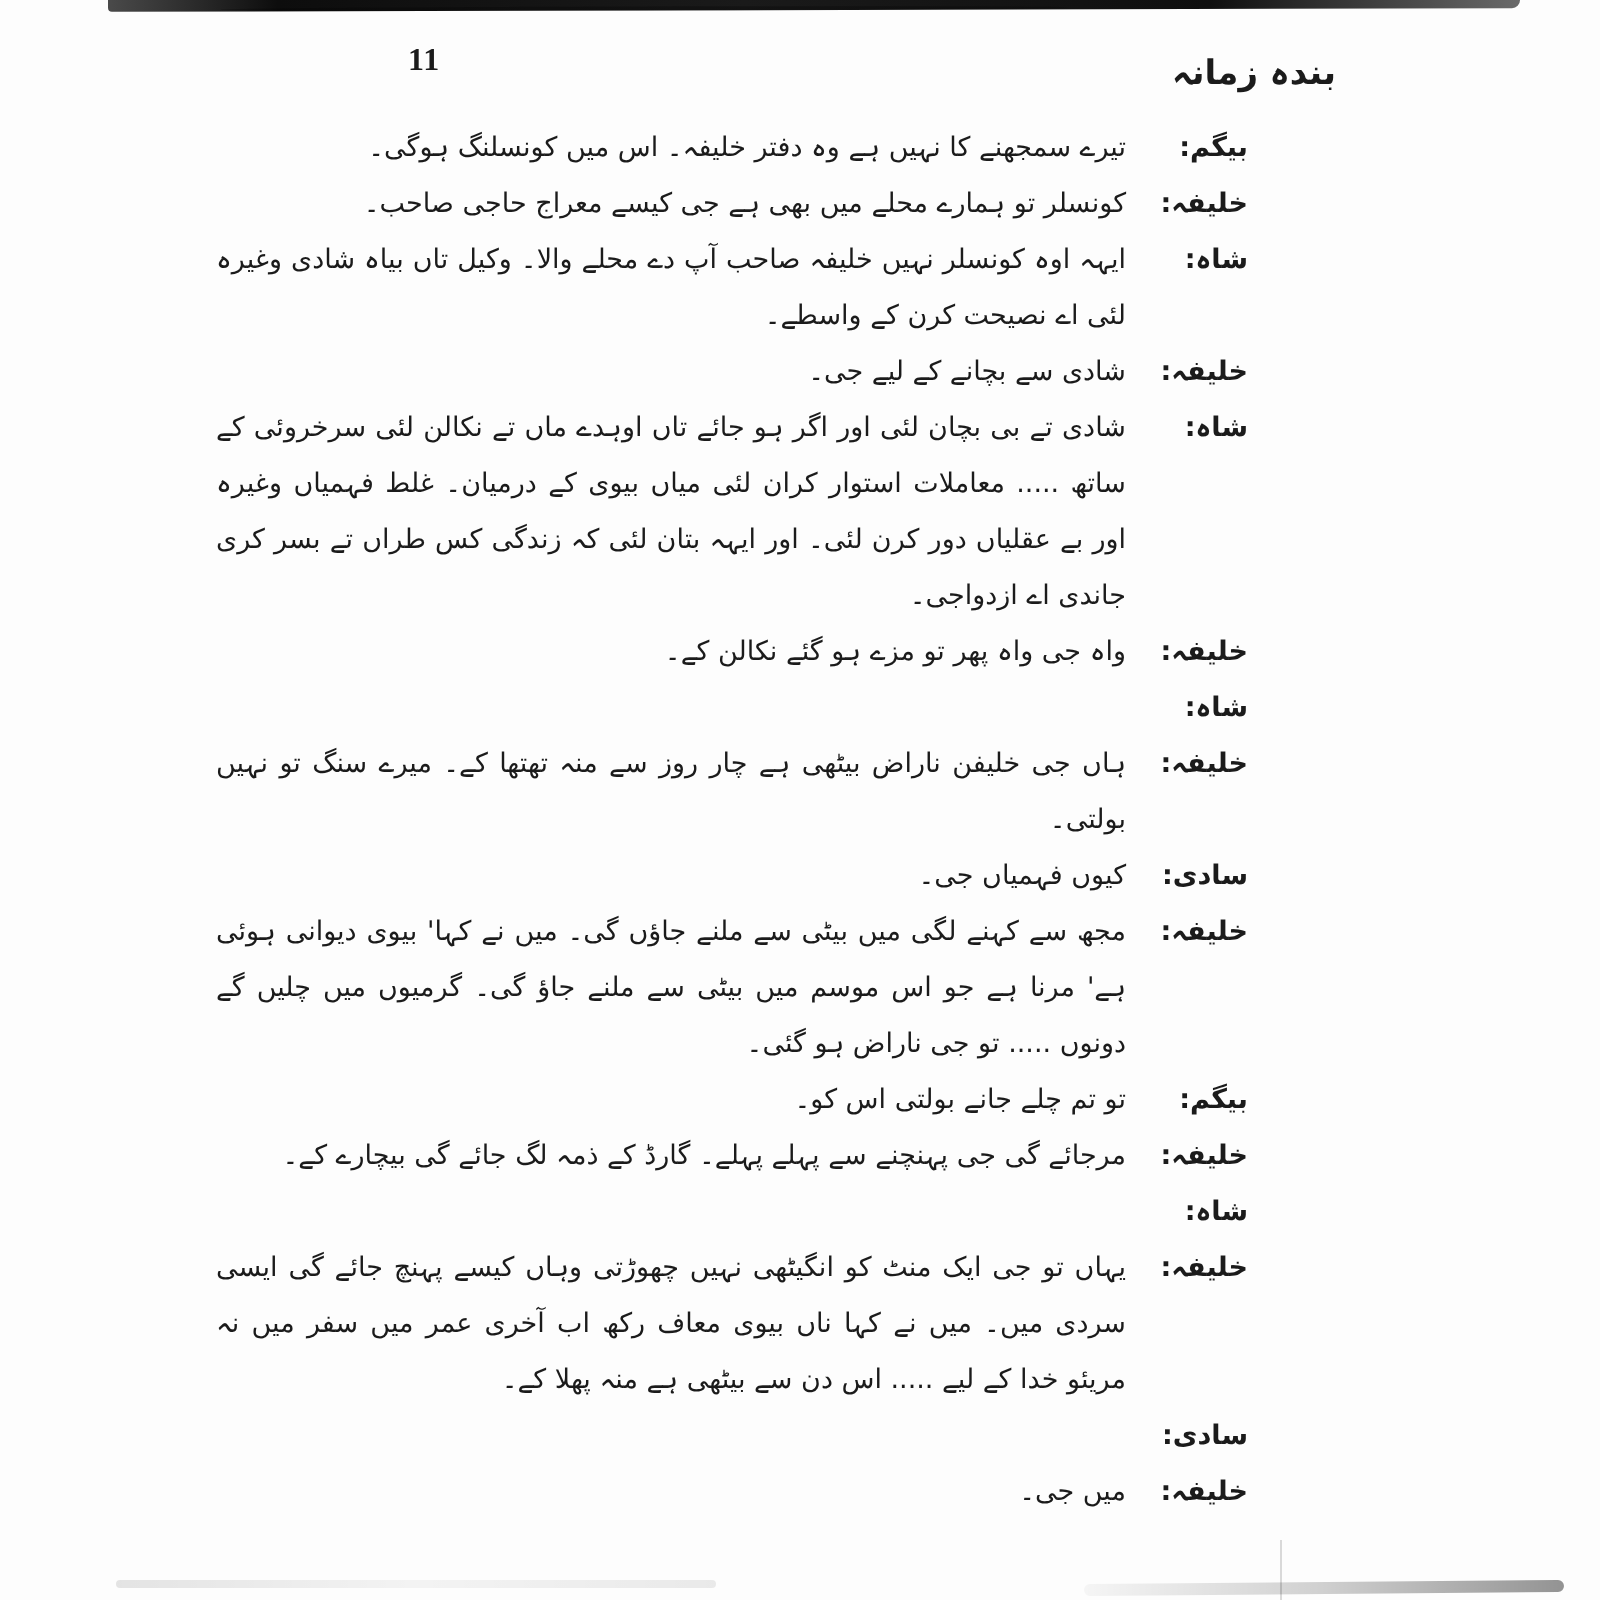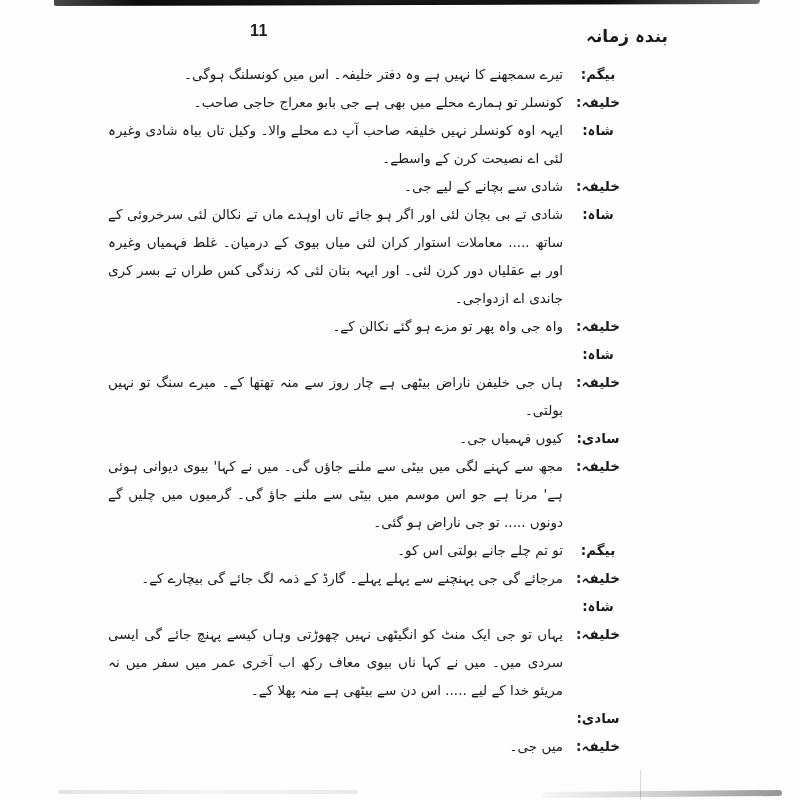--- a/index.html
+++ b/index.html
@@ -23,37 +23,37 @@
     border-radius:0 0 4px 2px;
     transform:skewY(-0.15deg);
   }
   .top-edge::after{
     content:"";position:absolute;left:8%;top:6px;width:60%;height:2px;
     background:rgba(0,0,0,.25);border-radius:50%;
   }
   .header-row{position:absolute;top:16px;left:0;width:800px;height:32px;}
   .page-number{
     position:absolute;left:204px;top:6px;
-    font-family:Liberation Sans, sans-serif;
-    font-weight:bold;font-size:16px;letter-spacing:.5px;margin-left:46px;
+    font-family:Liberation Serif, serif;
+    font-weight:bold;font-size:16px;letter-spacing:.5px;
   }
   .book-title{
     position:absolute;right:132px;top:10px;
     direction:rtl;font-weight:bold;font-size:17px;
   }
   .dialogues{
     position:absolute;top:60px;right:176px;width:516px;
     direction:rtl;
     font-size:13.5px;line-height:28px;
   }
   .dialogue-row{display:flex;gap:9px;}
   .speaker{
     flex:none;width:52px;
     font-weight:bold;
-    text-align:center;
+    text-align:right;
     white-space:nowrap;
   }
   .utterance{
     flex:1;
     text-align:justify;
   }
   
   .bottom-smudge-right{
     position:absolute;right:18px;bottom:3px;width:240px;height:6px;
     background:linear-gradient(to right,rgba(0,0,0,.03),rgba(0,0,0,.18),rgba(0,0,0,.42));
@@ -82,21 +82,21 @@
   </div>
 
   <div class="dialogues">
 
     <div class="dialogue-row">
       <span class="speaker">بیگم:</span>
       <span class="utterance">تیرے سمجھنے کا نہیں ہے وہ دفتر خلیفہ۔ اس میں کونسلنگ ہوگی۔</span>
     </div>
     <div class="dialogue-row">
       <span class="speaker">خلیفہ:</span>
-      <span class="utterance">کونسلر تو ہمارے محلے میں بھی ہے جی بابو معراج حاجی صاحب۔</span>
+      <span class="utterance">کونسلر تو ہمارے محلے میں بھی ہے جی کیسے معراج حاجی صاحب۔</span>
     </div>
     <div class="dialogue-row">
       <span class="speaker">شاہ:</span>
       <span class="utterance">ایہہ اوہ کونسلر نہیں خلیفہ صاحب آپ دے محلے والا۔ وکیل تاں بیاہ شادی وغیرہ لئی اے نصیحت کرن کے واسطے۔</span>
     </div>
     <div class="dialogue-row">
       <span class="speaker">خلیفہ:</span>
       <span class="utterance">شادی سے بچانے کے لیے جی۔</span>
     </div>
     <div class="dialogue-row">

